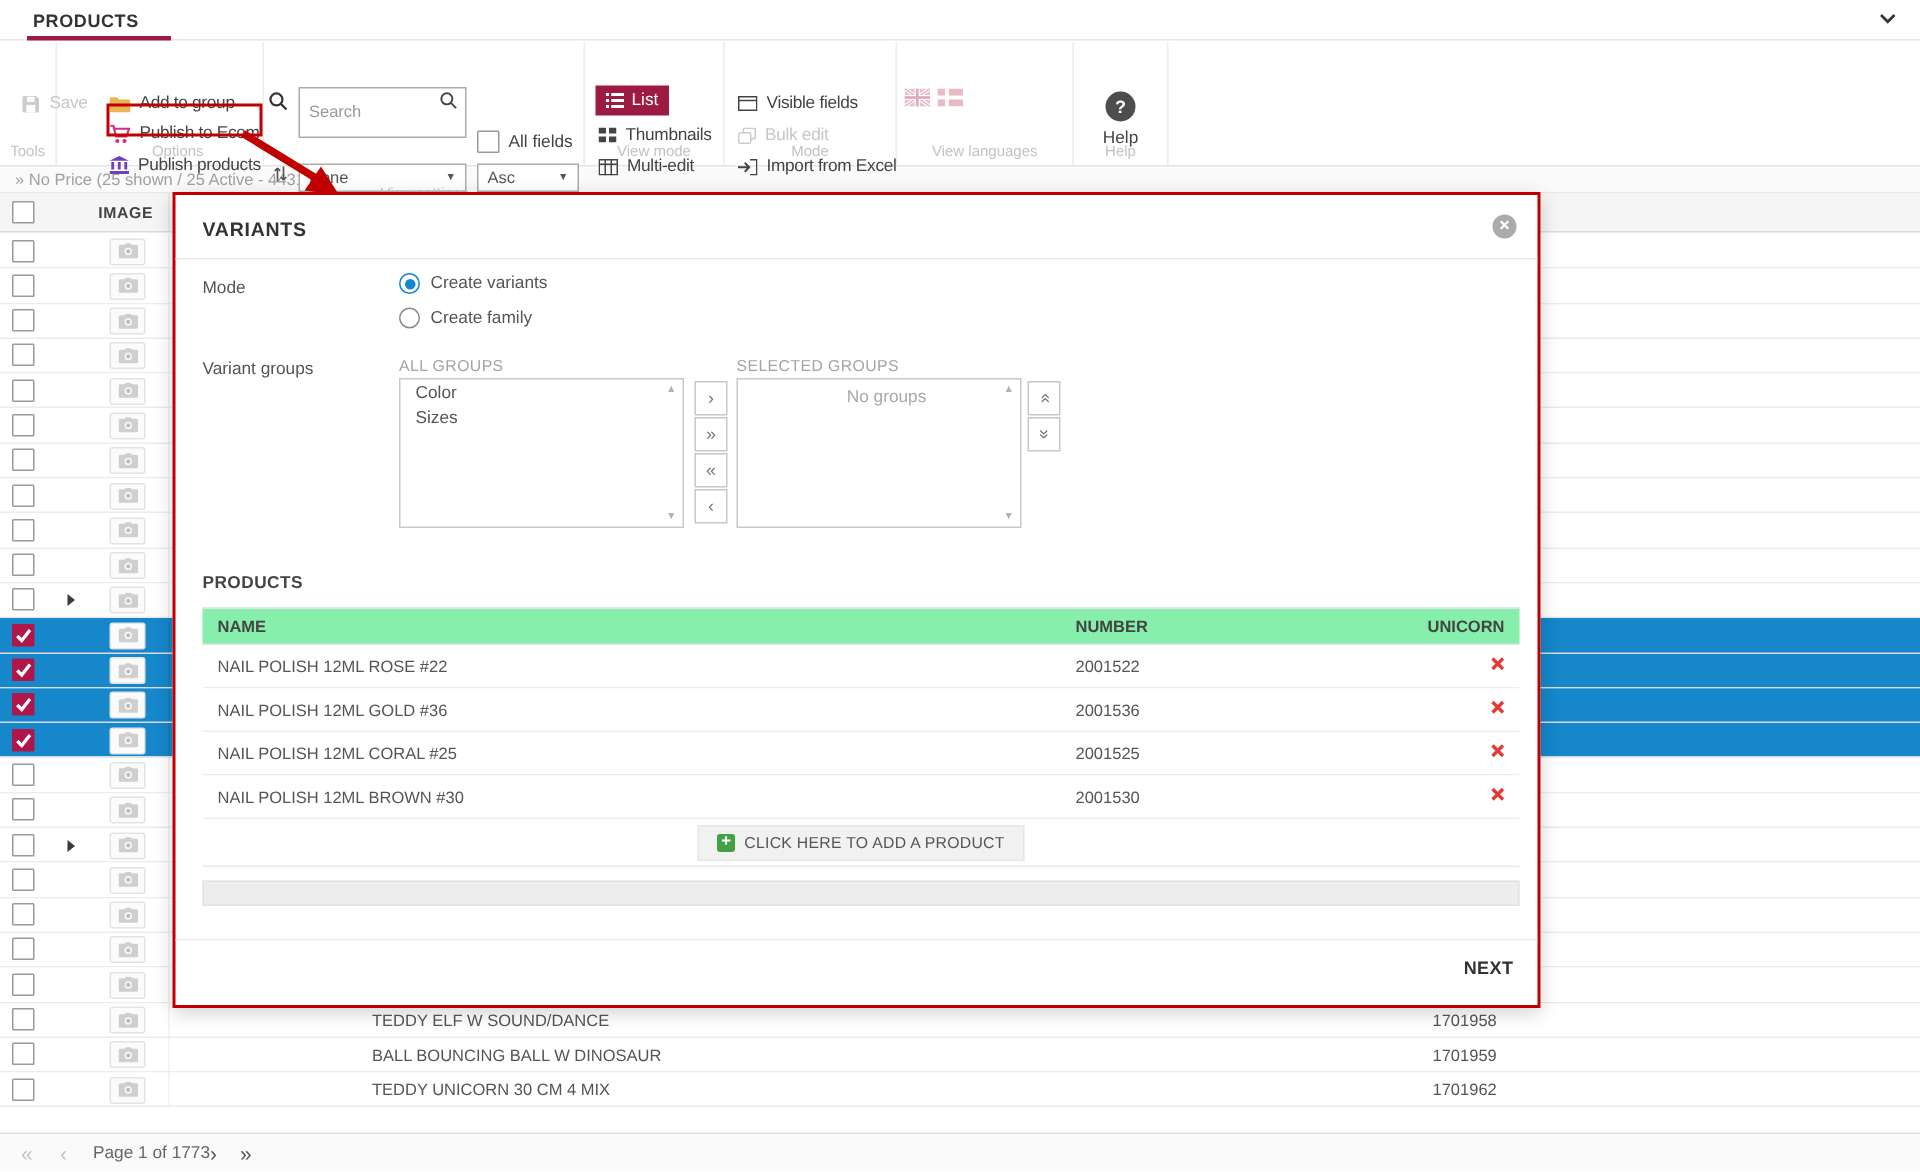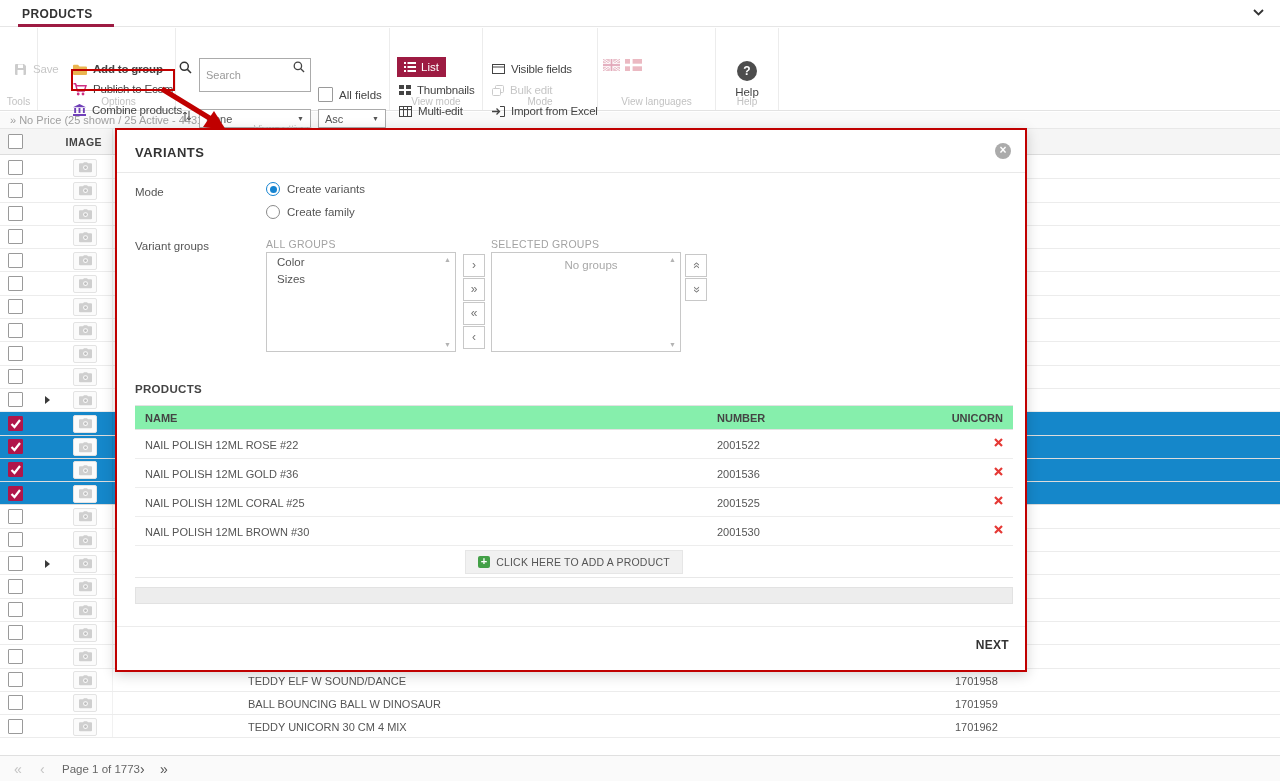--- a/index.html
+++ b/index.html
@@ -125,21 +125,21 @@
             <rect x="3.5" y="7" width="6" height="5" fill="#fff"></rect>
             <rect x="4" y="1.5" width="5" height="3.5" fill="#fff"></rect>
           </svg>
       </span>
       <span>Save</span>
     </div>
     <div class="tb-group-label">Tools</div>
   </div>
 
   <div class="tb-group g-options">
-    <div class="tb-item" style="left:11px; top:32px;font-weight:bold;">
+    <div class="tb-item" style="left:11px; top:32px;">
       <span>
         <svg width="14" height="11" viewBox="0 0 14 11">
             <path d="M0 1.8A1 1 0 011 .8h4l1.5 1.6H13a1 1 0 011 1V10a1 1 0 01-1 1H1a1 1 0 01-1-1z" fill="var(--folder_yellow)"></path>
           </svg>
       </span>
       <span>Add to group</span>
     </div>
     <div class="tb-item" style="left:11px; top:52px;">
       <span>
         <svg width="14" height="13" viewBox="0 0 14 13">
@@ -153,21 +153,21 @@
     <div class="tb-item" style="left:11px; top:73px;">
       <span>
         <svg width="13" height="12" viewBox="0 0 13 12">
             <path d="M6.5 0L13 3.2H0z" fill="var(--bank_purple)"></path>
             <rect x="1.2" y="4" width="1.9" height="5" fill="var(--bank_purple)"></rect>
             <rect x="5.55" y="4" width="1.9" height="5" fill="var(--bank_purple)"></rect>
             <rect x="9.9" y="4" width="1.9" height="5" fill="var(--bank_purple)"></rect>
             <rect x="0" y="10" width="13" height="2" fill="var(--bank_purple)"></rect>
           </svg>
       </span>
-      <span>Combine products</span>
+      <span>Publish products</span>
     </div>
     <div class="tb-group-label">Options</div>
   </div>
 
   <div class="tb-group g-viewset">
     <span style="position:absolute; left:3px; top:33px;">
       <svg width="13" height="13" viewBox="0 0 13 13">
           <circle cx="5.3" cy="5.3" r="4" stroke="#333" stroke-width="1.5" fill="none"></circle>
           <line x1="8.4" y1="8.4" x2="12" y2="12" stroke="#333" stroke-width="1.5"></line>
         </svg>

